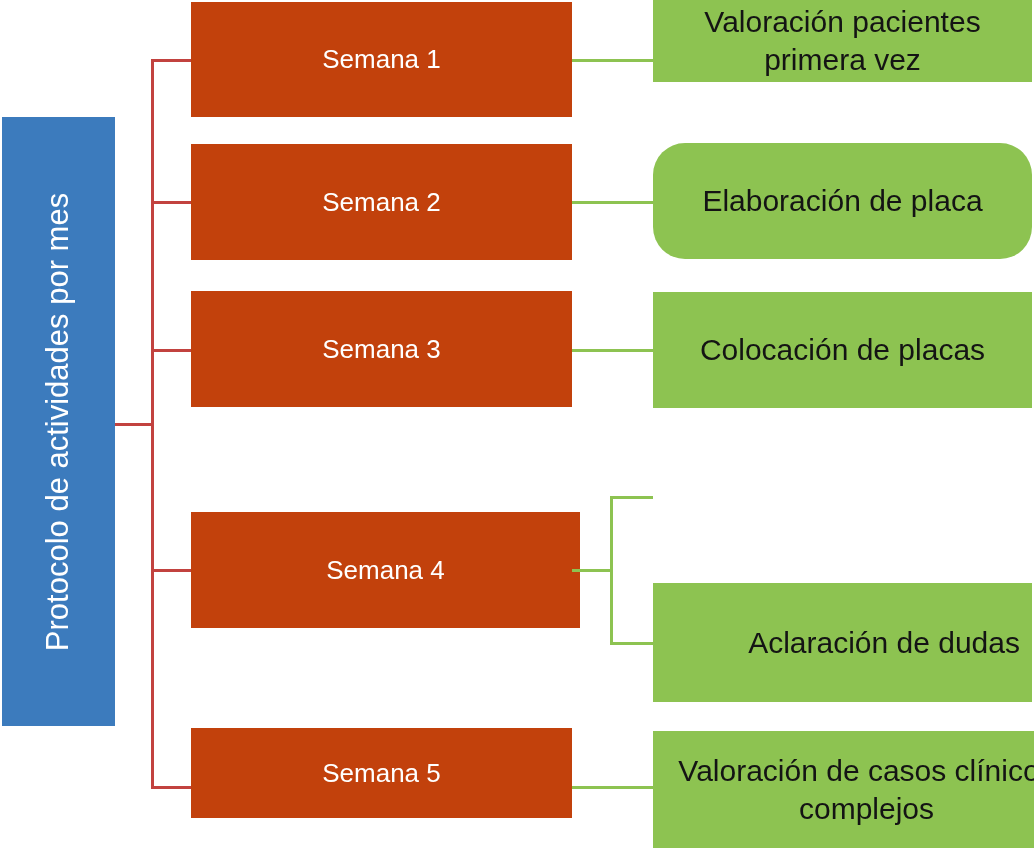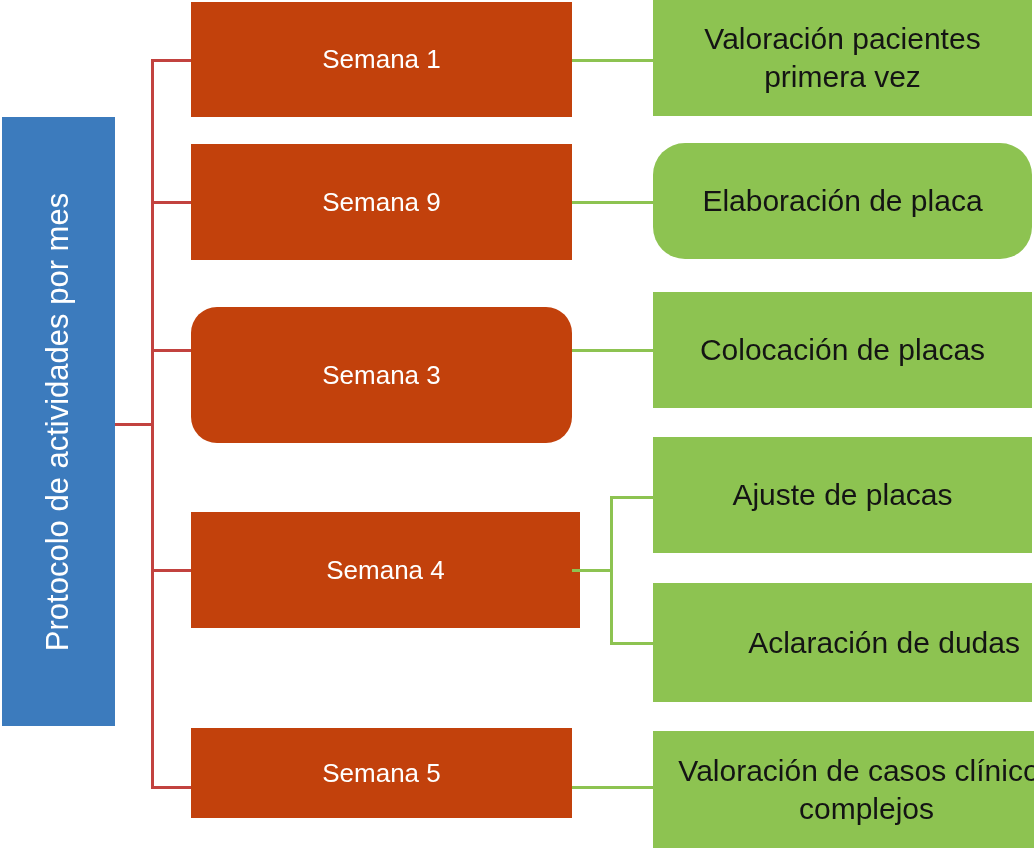--- a/index.html
+++ b/index.html
@@ -65,52 +65,49 @@
   <div class="line red" style="left:151px; top:59px; width:40px; height:3px;"></div>
   <div class="line red" style="left:151px; top:201px; width:40px; height:3px;"></div>
   <div class="line red" style="left:151px; top:349px; width:40px; height:3px;"></div>
   <div class="line red" style="left:151px; top:569px; width:40px; height:3px;"></div>
   <div class="line red" style="left:151px; top:786px; width:40px; height:3px;"></div>
 
   <div class="node week-node" style="left:191px; top:2px; width:381px; height:115px;">
     <span>Semana 1</span>
   </div>
   <div class="node week-node" style="left:191px; top:144px; width:381px; height:116px;">
-    <span>Semana 9</span>
+    <span>Semana 2</span>
   </div>
-  <div class="node week-node" style="left:191px; top:307px; width:381px; height:136px;border-radius:26px;">
+  <div class="node week-node" style="left:191px; top:291px; width:381px; height:116px;">
     <span>Semana 3</span>
   </div>
   <div class="node week-node" style="left:191px; top:512px; width:389px; height:116px;">
     <span>Semana 4</span>
   </div>
   <div class="node week-node" style="left:191px; top:728px; width:381px; height:90px;">
     <span>Semana 5</span>
   </div>
 
   <div class="line green" style="left:572px; top:59px; width:81px; height:3px;"></div>
   <div class="line green" style="left:572px; top:201px; width:81px; height:3px;"></div>
   <div class="line green" style="left:572px; top:349px; width:81px; height:3px;"></div>
   <div class="line green" style="left:572px; top:569px; width:41px; height:3px;"></div>
   <div class="line green" style="left:610px; top:496px; width:3px; height:149px;"></div>
   <div class="line green" style="left:610px; top:496px; width:43px; height:3px;"></div>
   <div class="line green" style="left:610px; top:642px; width:43px; height:3px;"></div>
   <div class="line green" style="left:572px; top:786px; width:81px; height:3px;"></div>
 
-  <div class="node activity-node" style="left:653px; top:0px; width:379px; height:116px;">
+  <div class="node activity-node" style="left:653px; top:0px; width:379px; height:82px;">
     <span>Valoración pacientes primera vez</span>
   </div>
   <div class="node activity-node" style="left:653px; top:143px; width:379px; height:116px;border-radius:32px;">
     <span>Elaboración de placa</span>
   </div>
   <div class="node activity-node" style="left:653px; top:292px; width:379px; height:116px;">
     <span>Colocación de placas</span>
-  </div>
-  <div class="node activity-node" style="left:653px; top:437px; width:379px; height:116px;">
-    <span>Ajuste de placas</span>
   </div>
   <div class="node activity-node" style="left:653px; top:583px; width:379px; height:119px;justify-content:flex-end;">
     <span>Aclaración de dudas</span>
   </div>
   <div class="node activity-node" style="left:653px; top:731px; width:427px; height:117px;">
     <span>Valoración de casos clínicos complejos</span>
   </div>
 
 </div>
 

